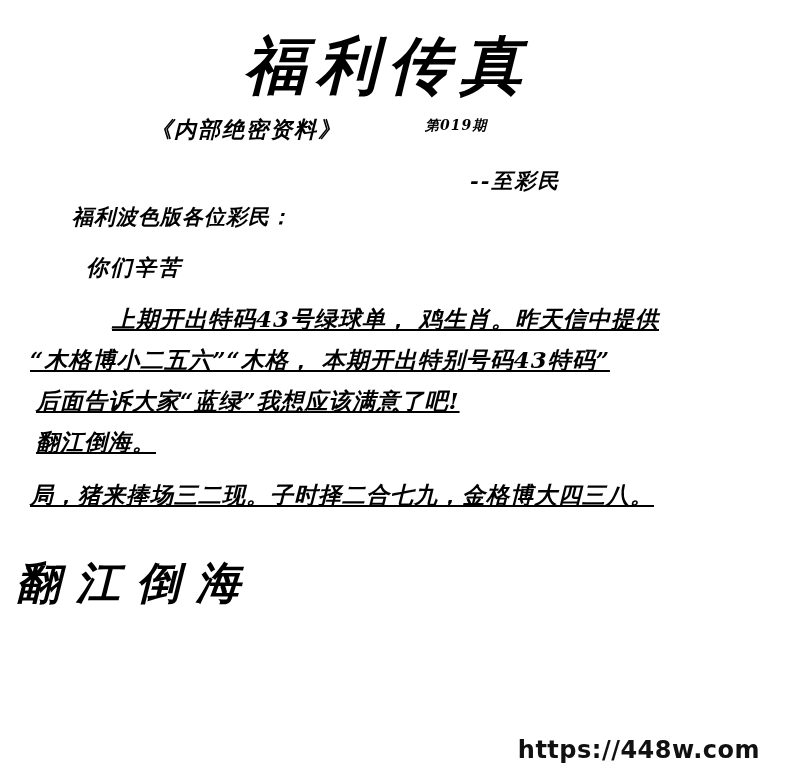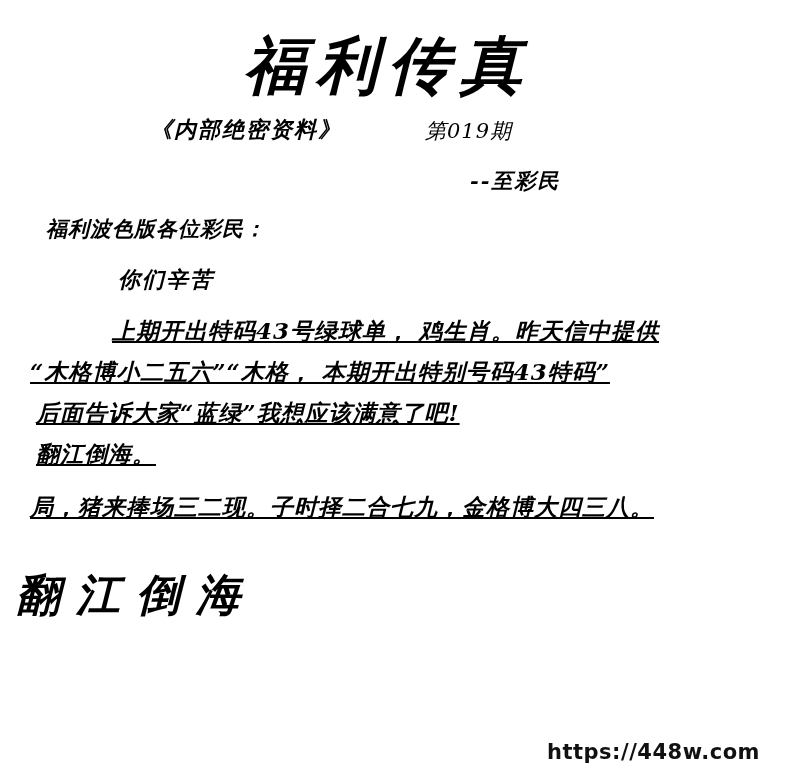--- a/index.html
+++ b/index.html
@@ -42,45 +42,45 @@
     font-size: 22px;
     font-weight: bold;
     font-style: italic;
     letter-spacing: 2px;
     margin-left: 39px;
   }
   .issue {
     position: absolute;
     left: 425px;
     top: 2px;
-    font-size: 21px;
-    font-weight: normal;
+    font-size: 14px;
+    font-weight: bold;
     font-style: italic;
     letter-spacing: 1px;
   }
   .recipient {
     position: absolute;
     left: 470px;
     top: 52px;
     font-size: 21px;
     font-weight: bold;
     font-style: italic;
     letter-spacing: 2px;
   }
   .salutation {
-    margin-top: 60px;
-    padding-left: 46px;
+    margin-top: 48px;
+    padding-left: 72px;
     font-size: 21px;
     font-weight: bold;
     font-style: italic;
     letter-spacing: 1px;
   }
   .greeting {
     margin-top: 22px;
-    padding-left: 118px;
+    padding-left: 86px;
     font-size: 22px;
     font-weight: bold;
     font-style: italic;
     letter-spacing: 2px;
   }
   .body-block {
     margin-top: 16px;
     padding: 0 22px 0 22px;
   }
   .bline {
@@ -111,21 +111,21 @@
     font-style: italic;
     letter-spacing: 16px;
     margin-top: 38px;
     text-indent: 16px;
   }
   .watermark {
     position: absolute;
     right: 16px;
     bottom: 8px;
     font-family: "DejaVu Sans", sans-serif;
-    font-size: 21px;
+    font-size: 24px;
     font-weight: bold;
     letter-spacing: 0.5px;
     color: #111111;
   }
 </style>
 </head>
 <body>
 
 <div class="page">
 

